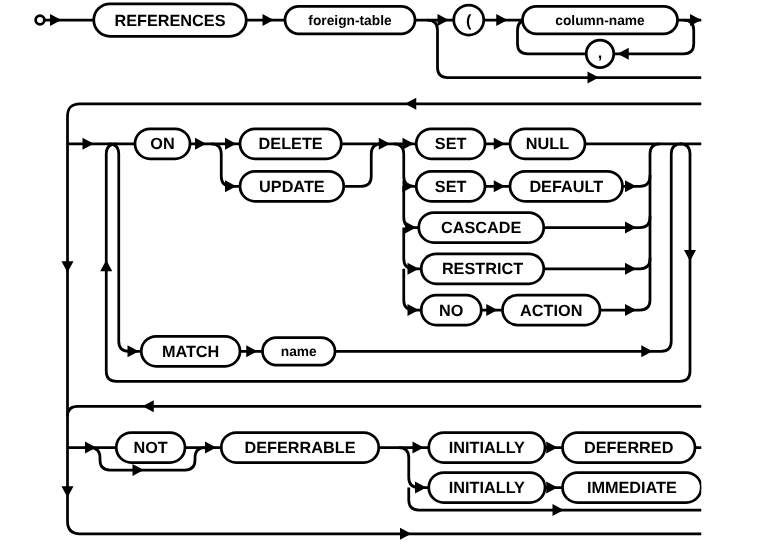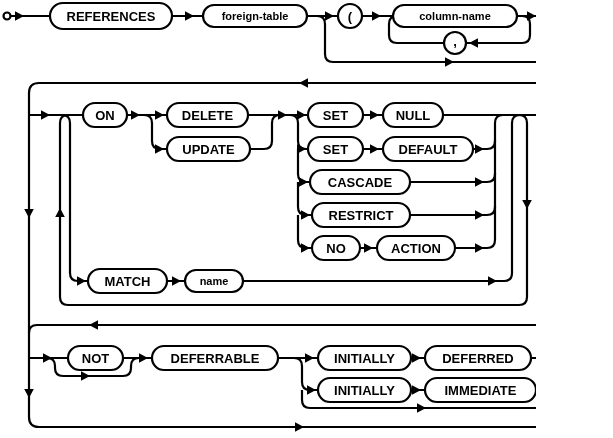--- a/index.html
+++ b/index.html
@@ -1,16 +1,16 @@
 <!DOCTYPE html>
 <html><head>
 <meta charset="utf-8">
 <style>
   html,body{margin:0;padding:0;background:#ffffff;}
-  .stage{width:536px;height:438px;background:#ffffff;position:relative;overflow:hidden;}
+  .stage{width:536px;height:438px;background:#ffffff;position:relative;overflow:hidden;padding-left:25px;}
   svg{display:block;}
   .edge{fill:none;stroke:#000;stroke-width:2.2;}
   .node-shape{fill:#fff;stroke:#000;stroke-width:2.2;}
   .arrow{fill:#000;stroke:none;}
   text{font-family:"Liberation Sans","DejaVu Sans",sans-serif;font-weight:bold;fill:#000;text-anchor:middle;}
   .kw{font-size:13px;}
   .nt{font-size:11px;}
   .punct{font-size:13px;}
 </style>
 </head>

